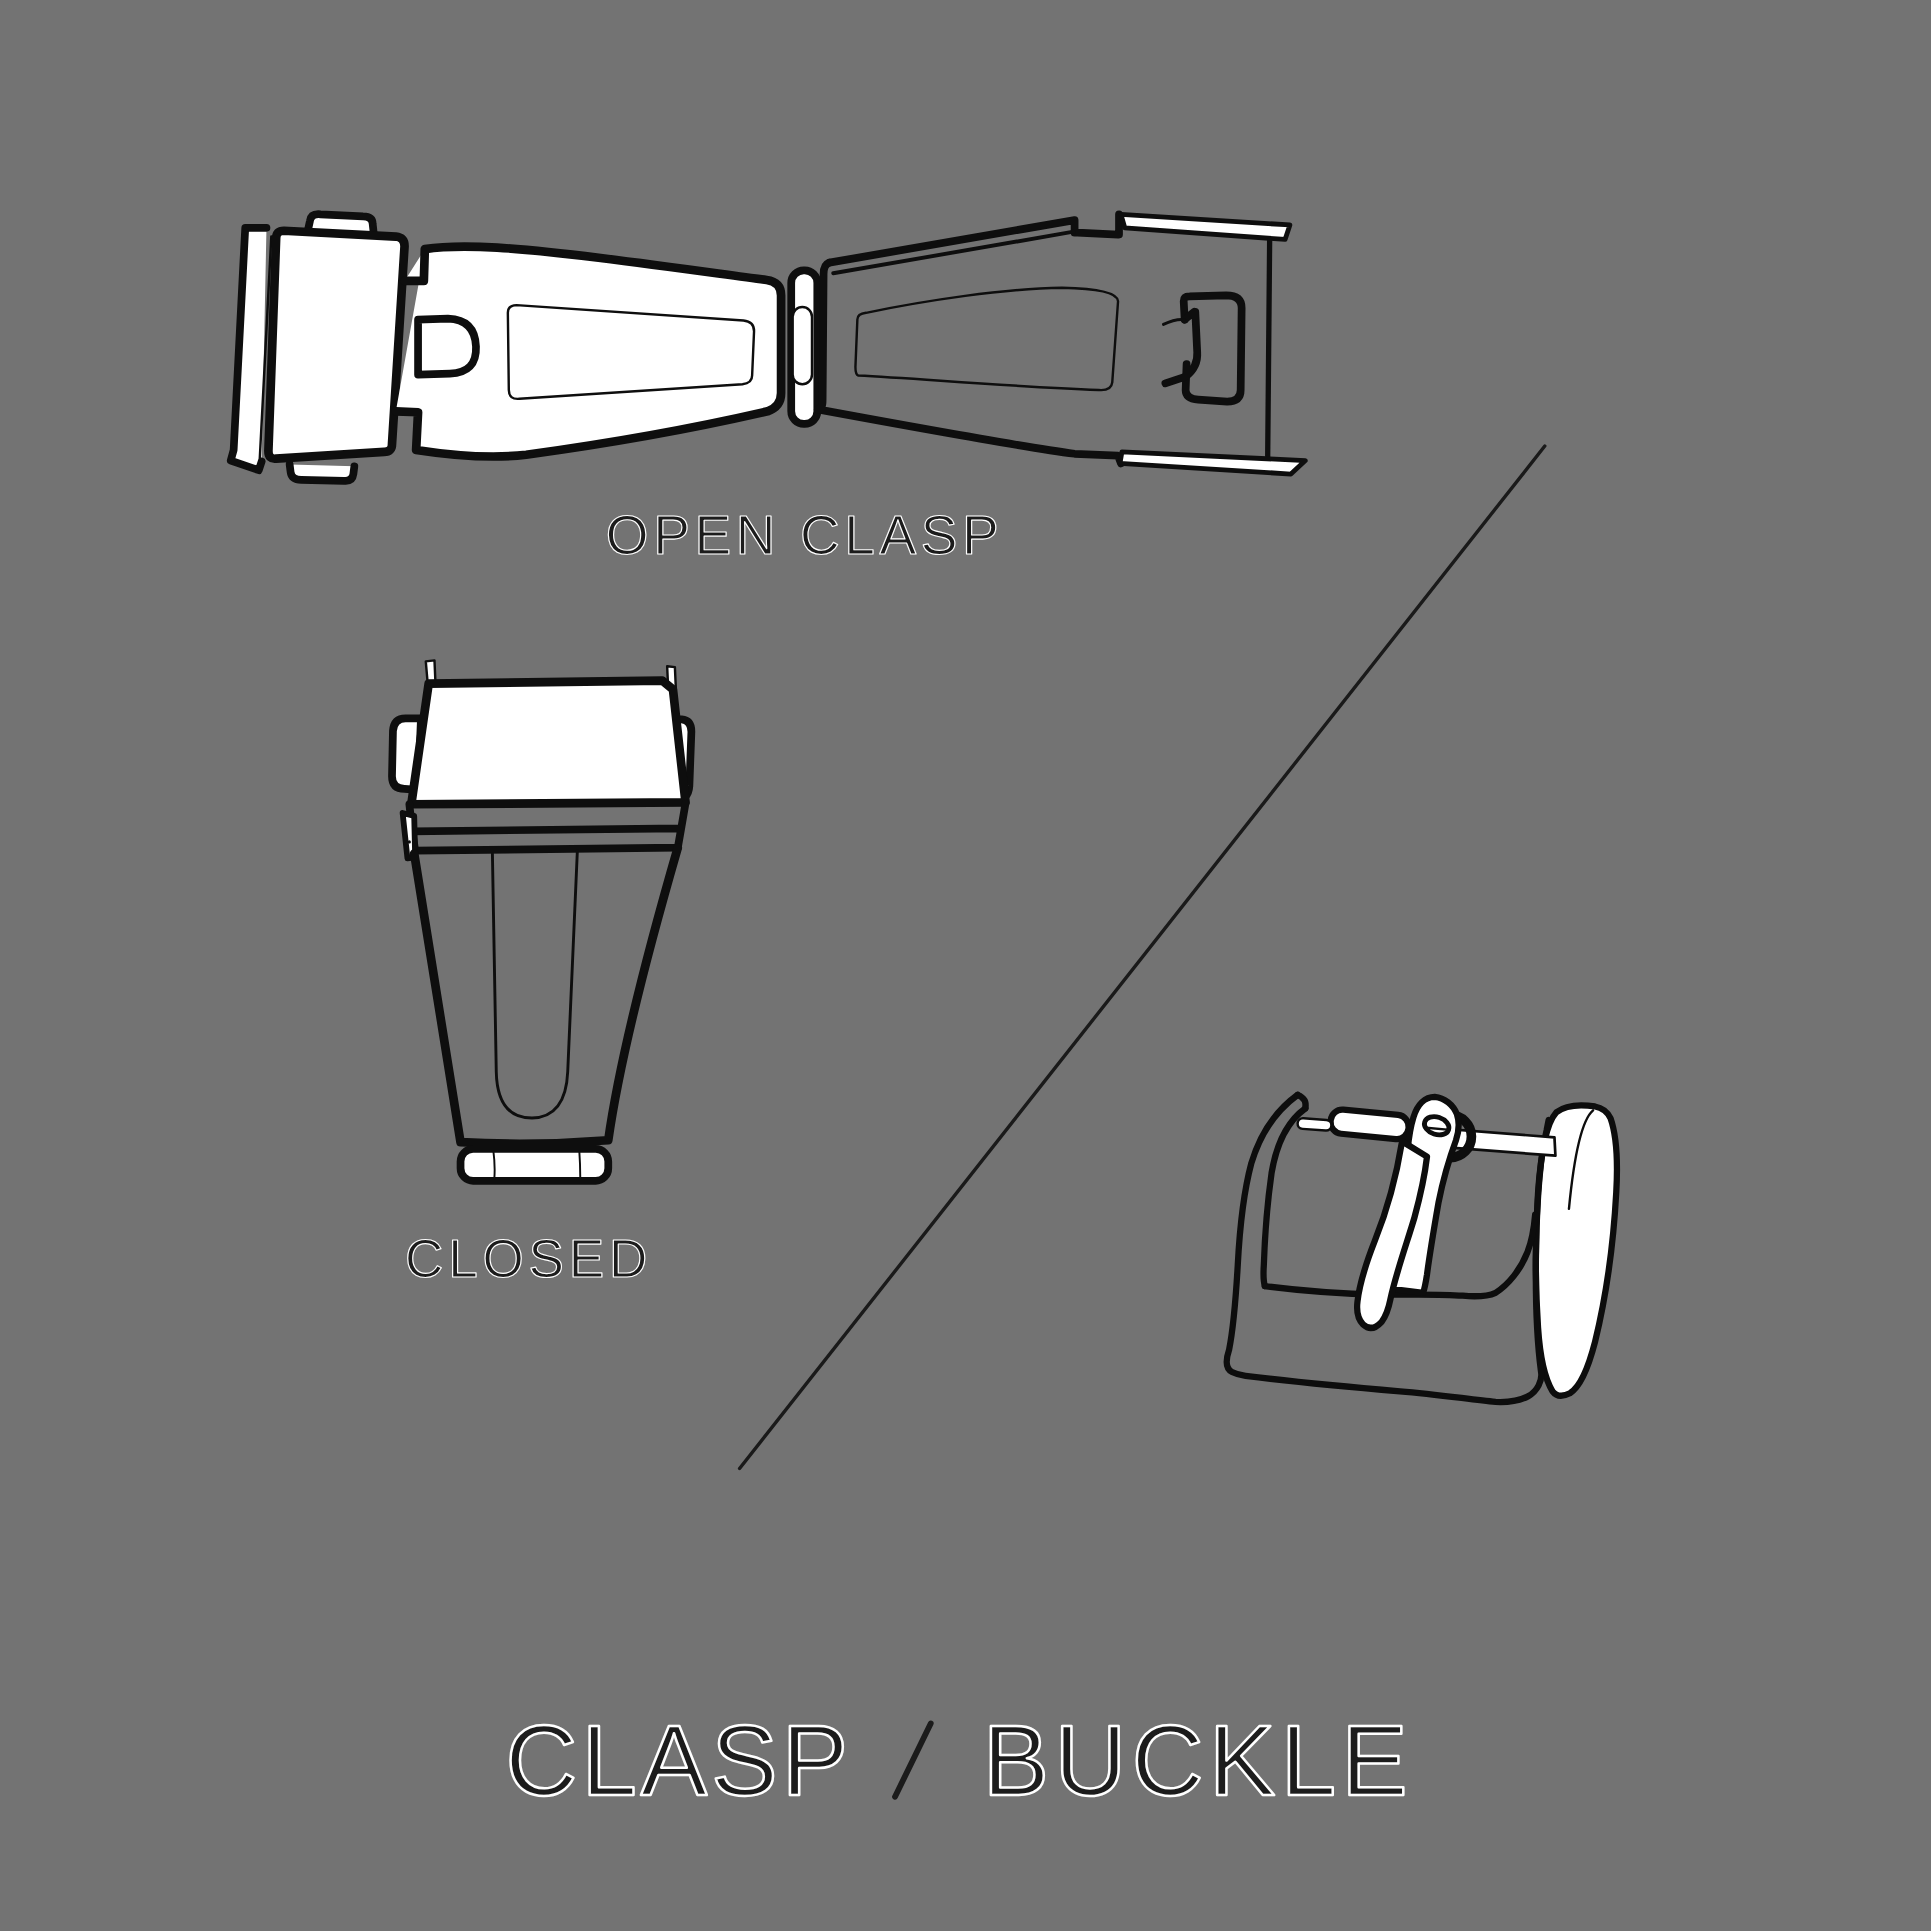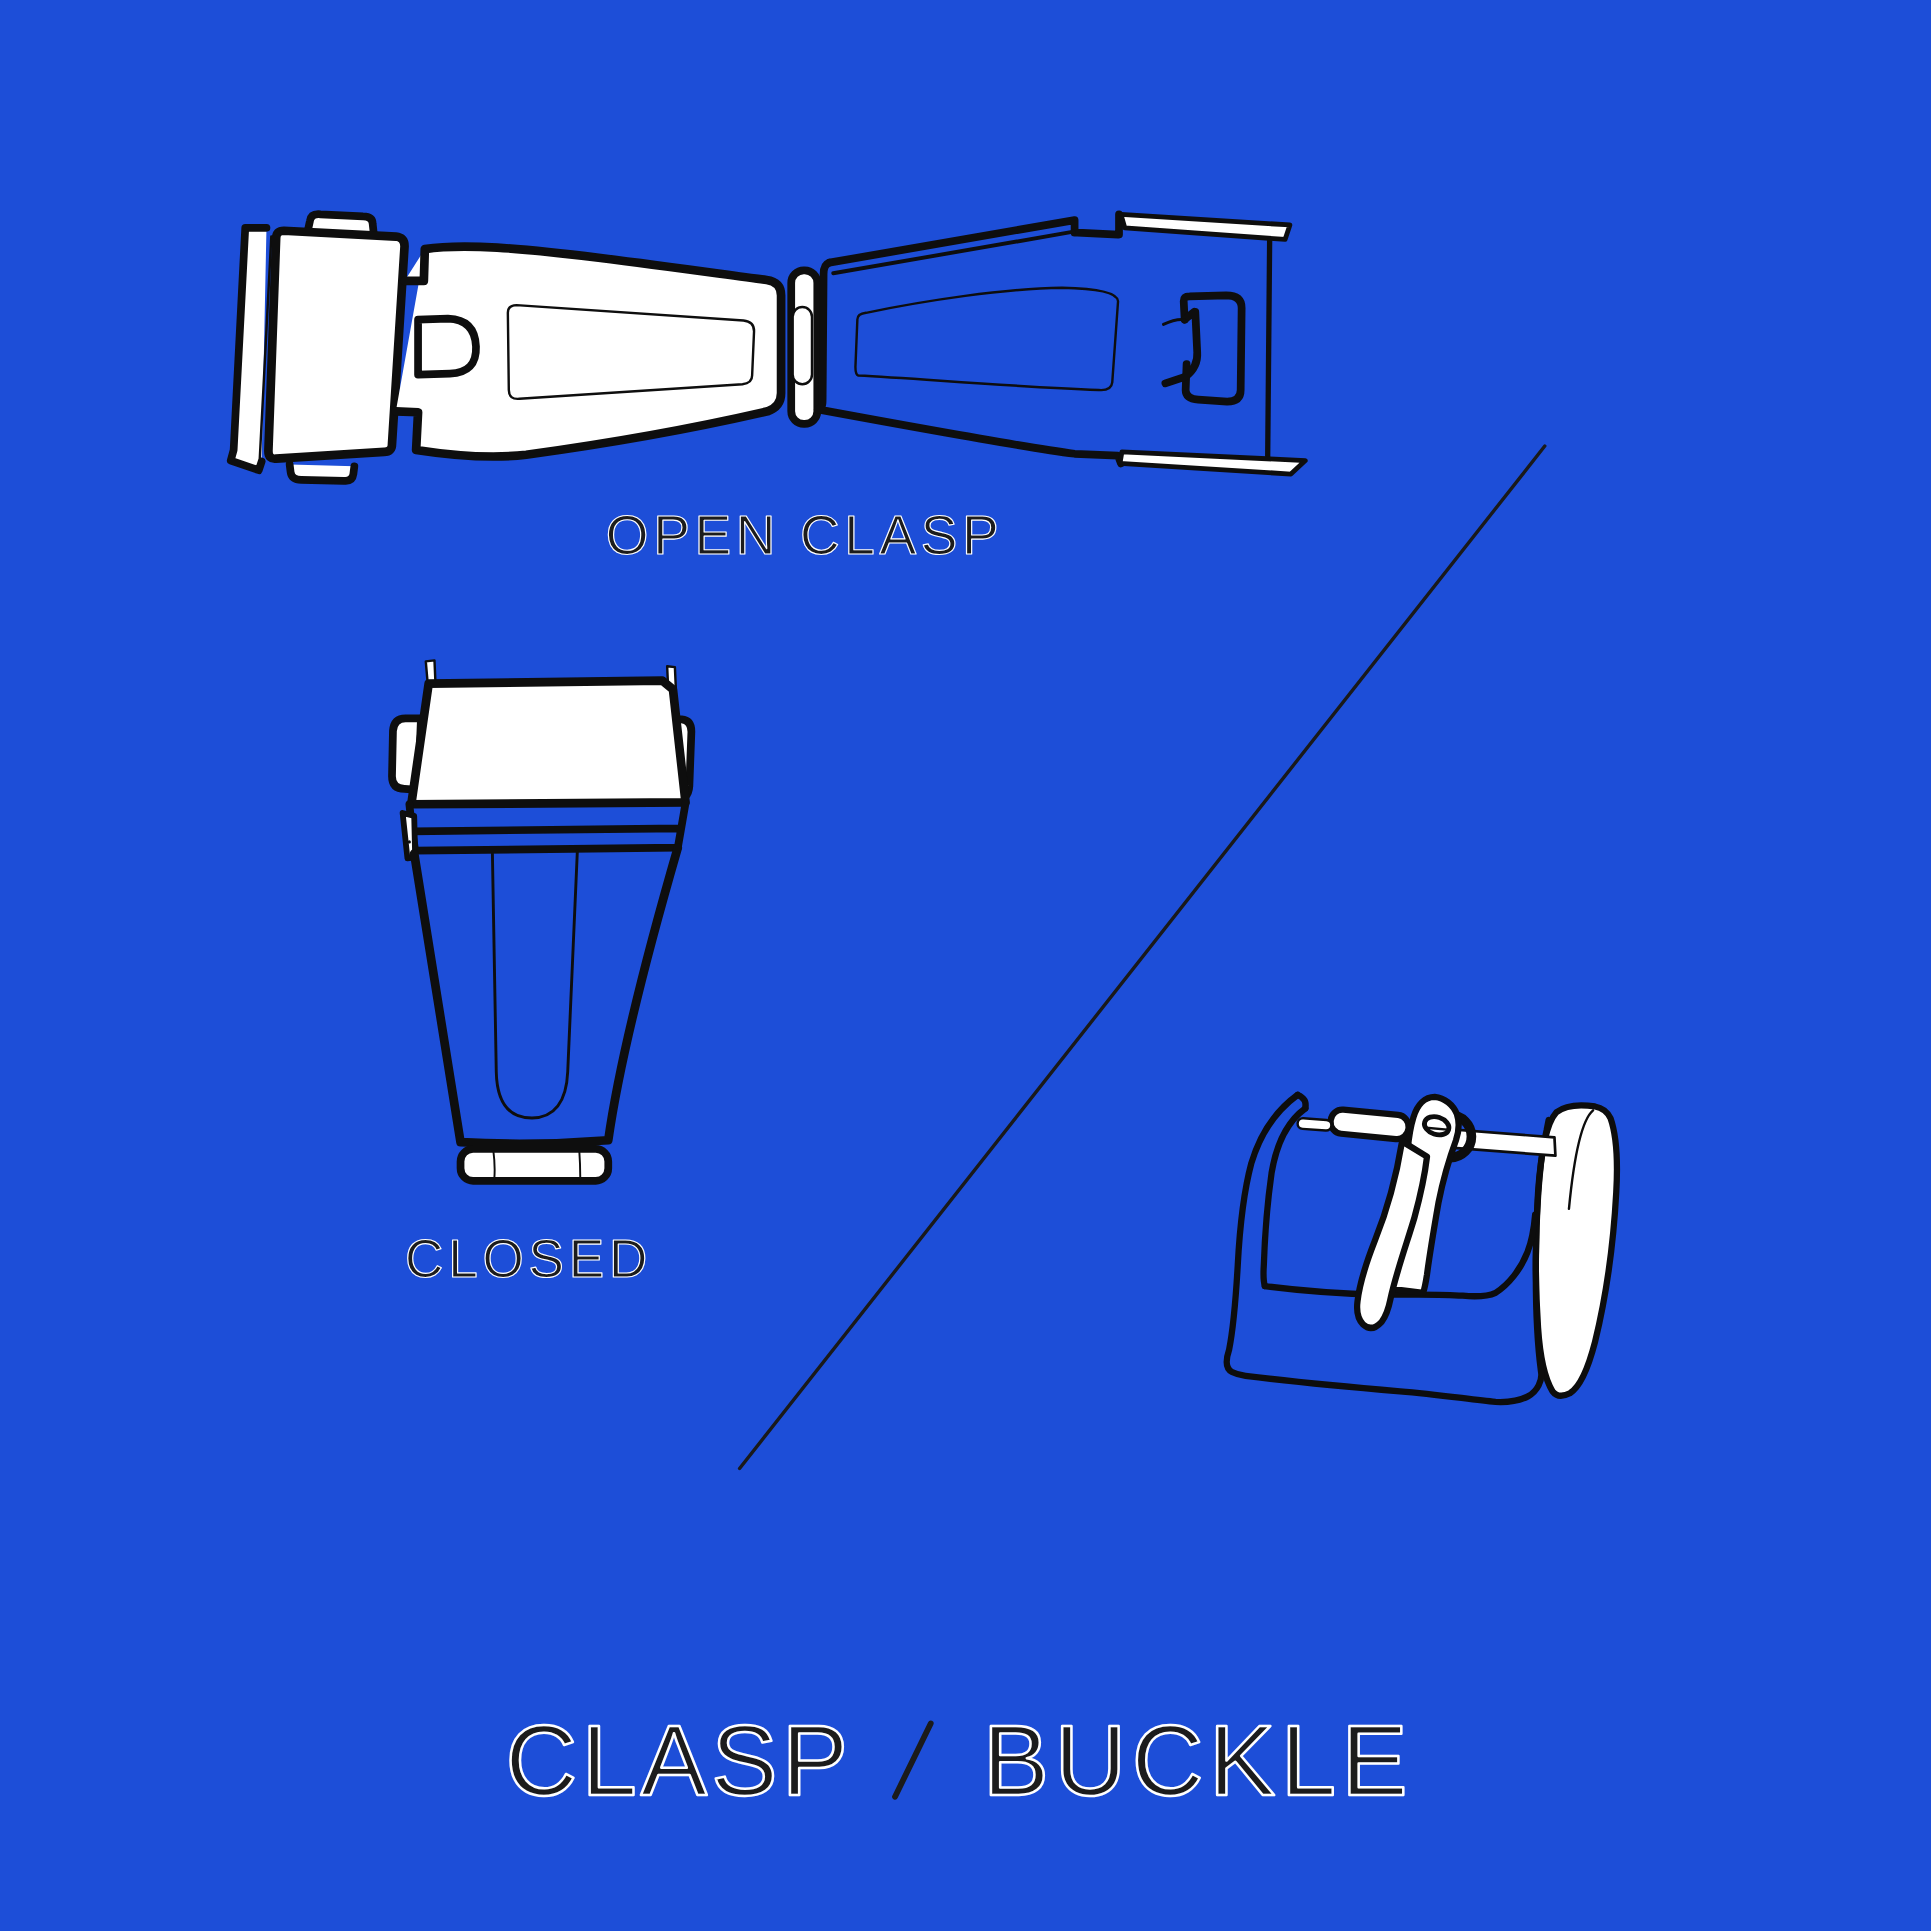--- a/index.html
+++ b/index.html
@@ -1,16 +1,16 @@
 <!DOCTYPE html>
 <html><head>
 <meta charset="utf-8">
 <style>
   html,body{margin:0;padding:0;background:#ffffff;}
-  .page{position:relative;width:1931px;height:1931px;background:#1d4ed8;overflow:hidden;}
+  .page{position:relative;width:1931px;height:1931px;background:#737373;overflow:hidden;}
   svg{position:absolute;top:0;left:0;}
   text{font-family:"Liberation Sans", sans-serif;fill:#1c1c1c;}
 </style>
 </head>
 <body>
 <div class="page">
 <svg width="1931" height="1931" viewBox="0 0 2000 2000" fill="none" stroke-linecap="round" stroke-linejoin="round">
 
 <g stroke="#0e0e0e">
 

